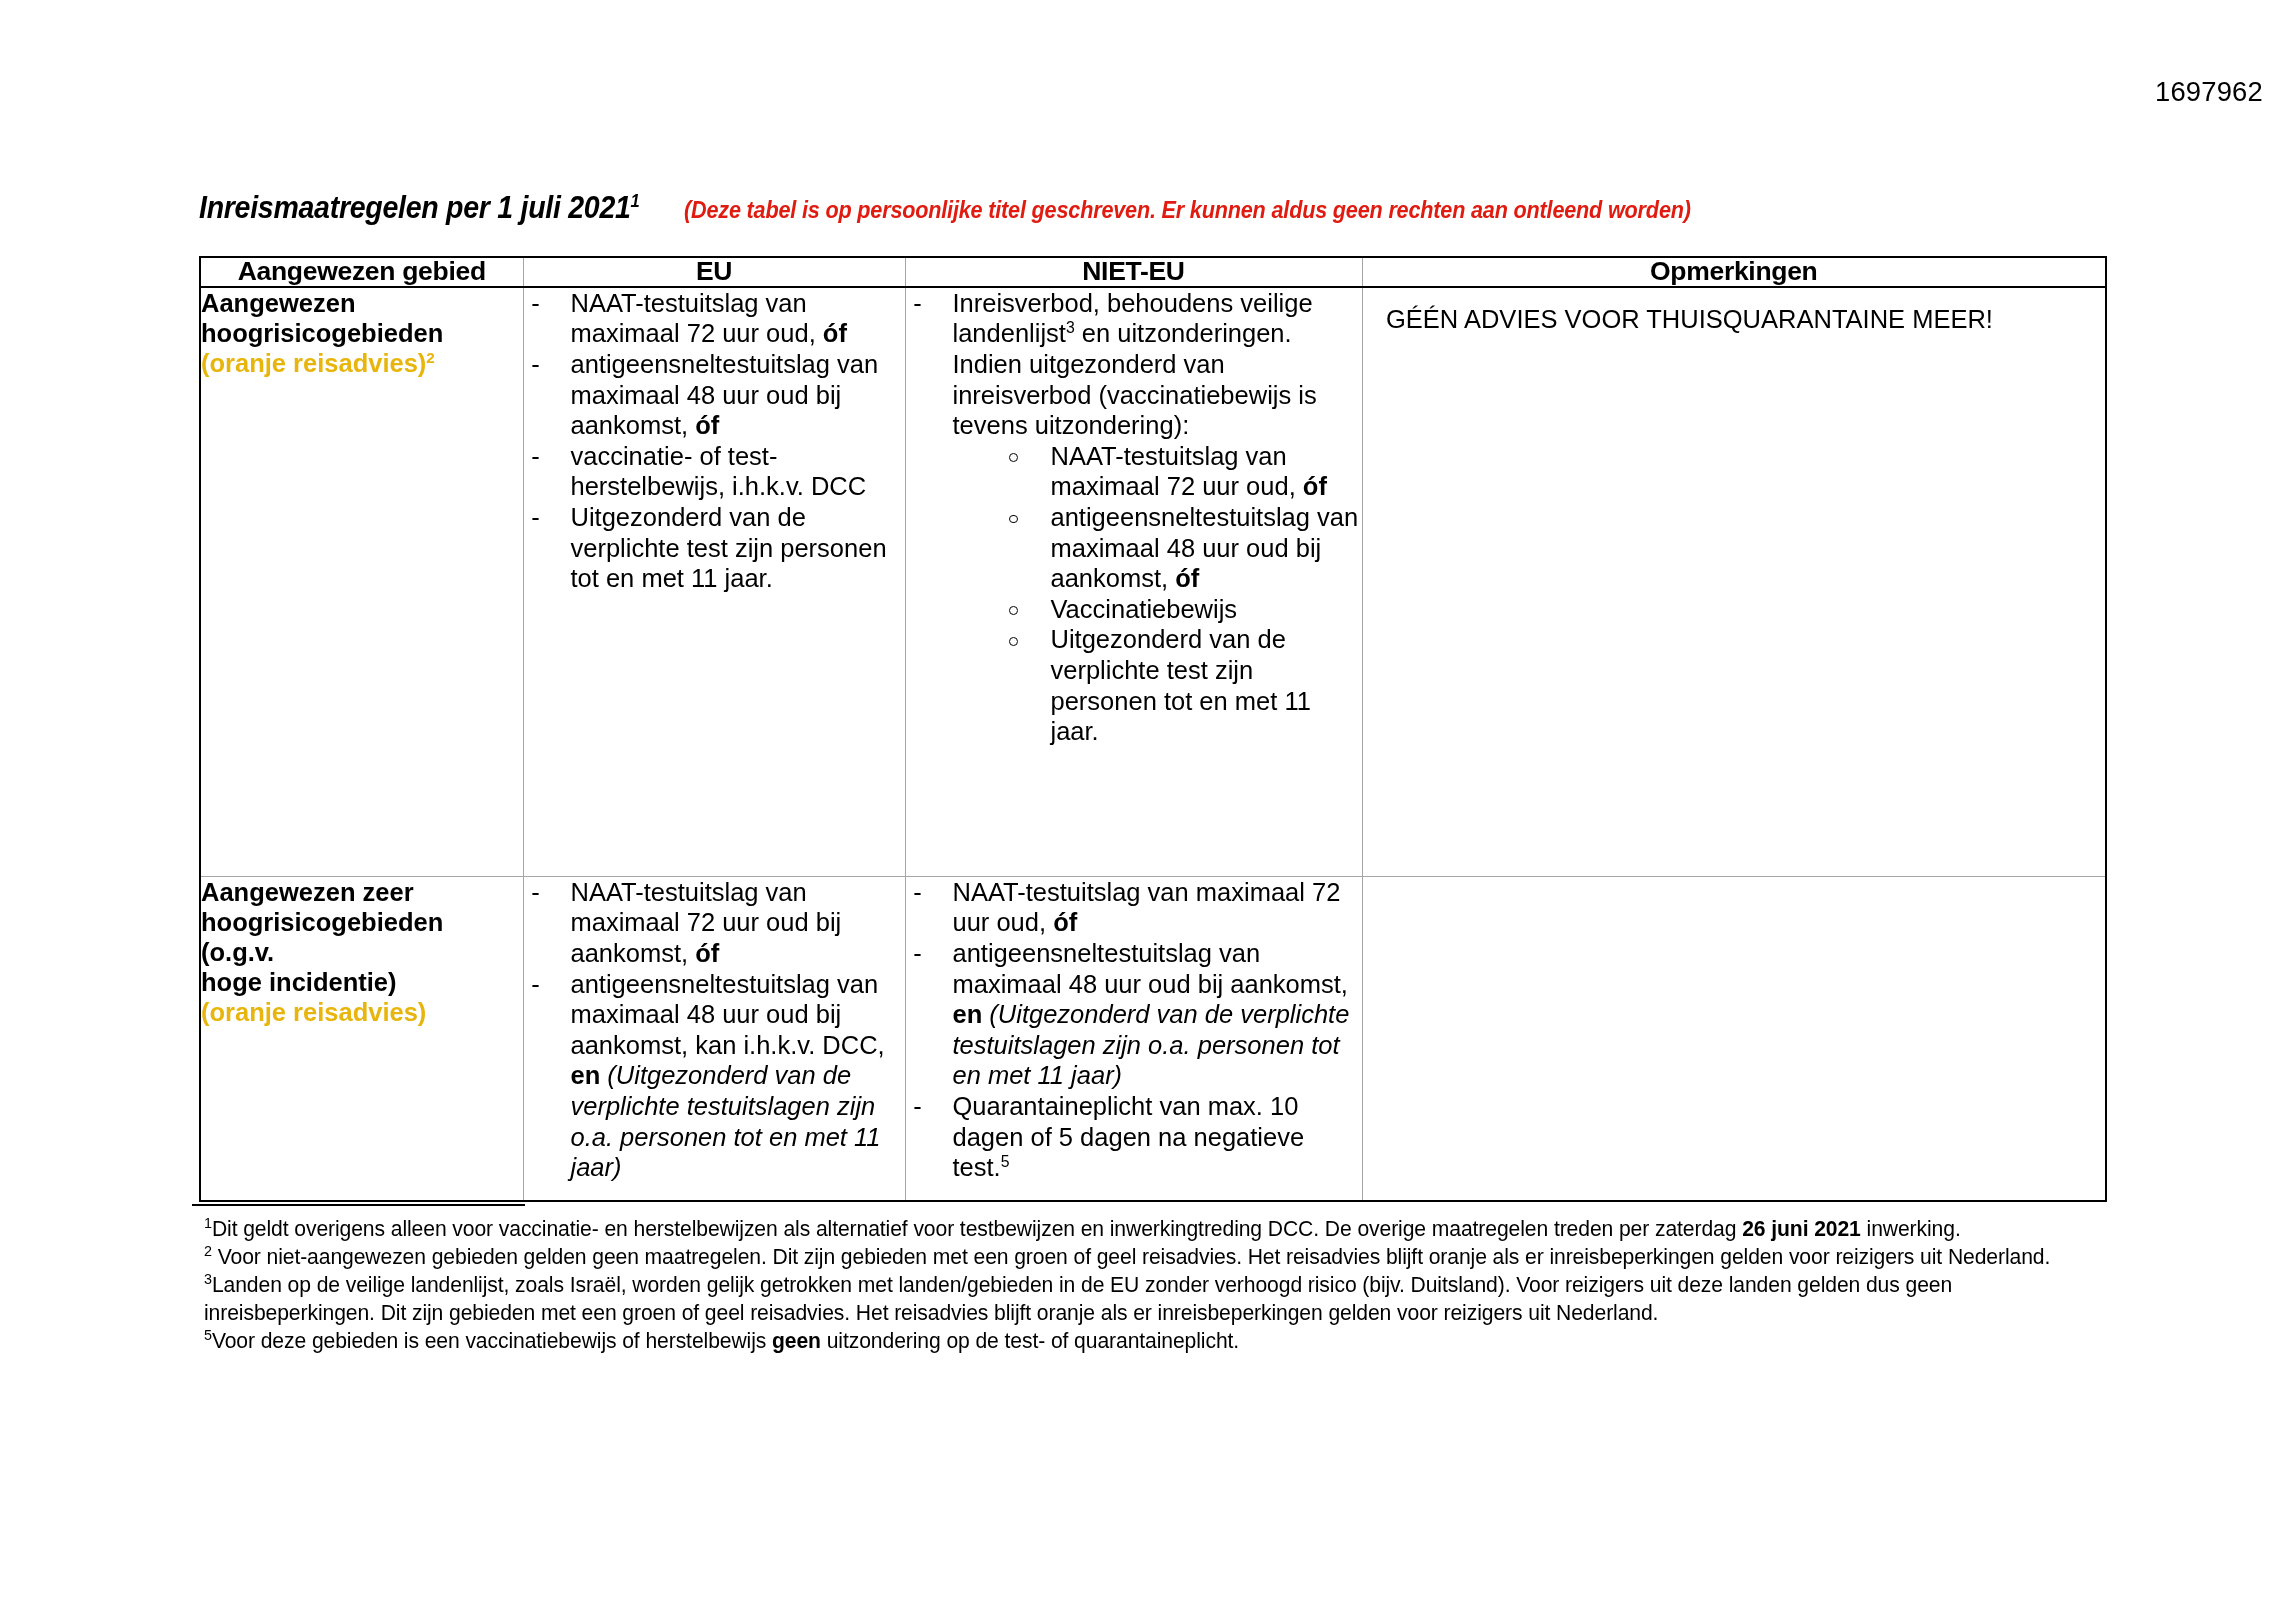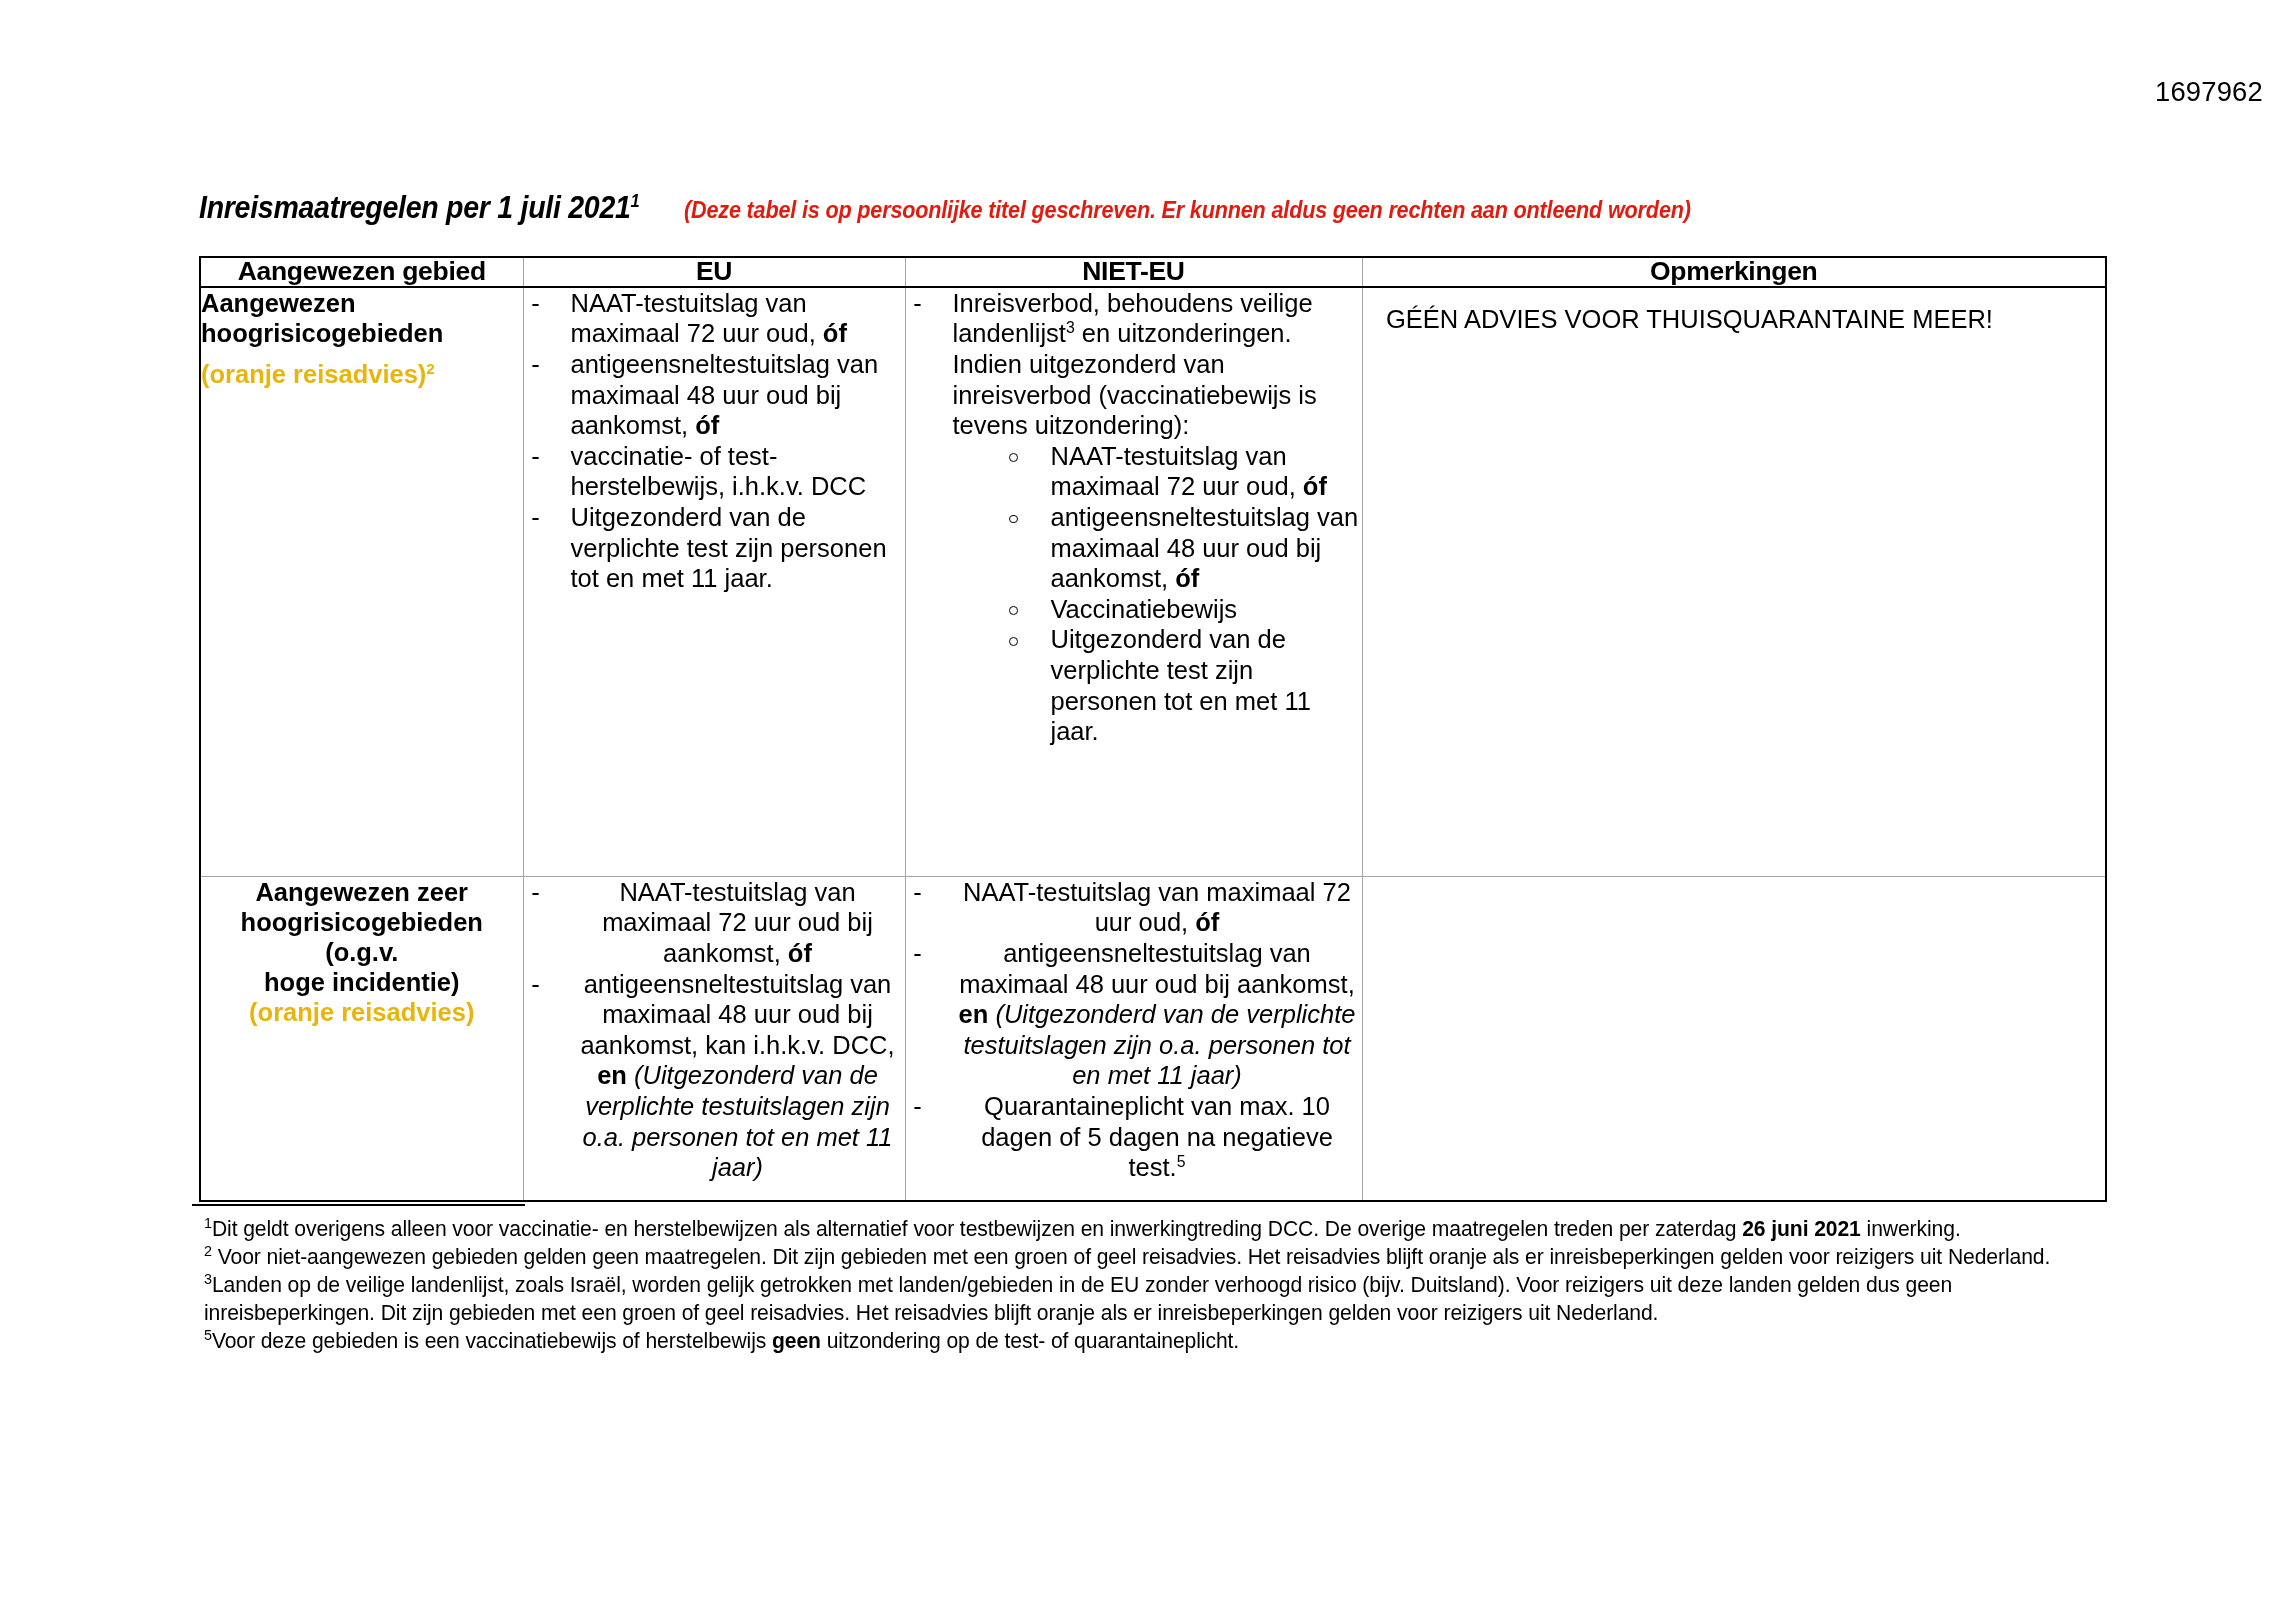--- a/index.html
+++ b/index.html
@@ -97,21 +97,21 @@
   }
   thead th.c1 { border-left: 2px solid #000 !important; }
   thead th.c4 { border-right: 2px solid #000 !important; }
 
   tbody td {
     font-size: 25.5px;
     line-height: 1.20;
     padding: 7.8px 9.8px 9.8px 9.8px;
   }
   tbody tr.row-1 td { height: 588px; }
-  tbody tr.row-2 td { height: 323px; text-align: center; }
+  tbody tr.row-2 td { height: 323px; }
   tbody tr:last-child td { border-bottom: 2px solid #000; }
   tbody td.c1 { border-left: 2px solid #000; }
   tbody td.c4 { border-right: 2px solid #000; }
 
   
   col.col1 { width: 323px; }
   col.col2 { width: 382px; }
   col.col3 { width: 457px; }
   col.col4 { width: 744px; }
 
@@ -243,21 +243,21 @@
         <th class="c3">NIET-EU</th>
         <th class="c4">Opmerkingen</th>
       </tr>
     </thead>
     <tbody>
 
       <tr class="row-1">
         <td class="c1">
           <div class="area-title">Aangewezen</div>
           <div class="area-title">hoogrisicogebieden</div>
-          <div class="area-sub" style="color: rgb(232, 181, 12); margin-top: 11px;"><span>(oranje reisadvies)</span><sup>2</sup></div>
+          <div class="area-sub" style="color: rgb(232, 181, 12);"><span>(oranje reisadvies)</span><sup>2</sup></div>
         </td>
 
         <td class="c2">
           <ul class="dash">
             <li><span>NAAT-testuitslag van maximaal 72 uur oud, </span><b>óf</b></li>
             <li><span>antigeensneltestuitslag van maximaal 48 uur oud bij aankomst, </span><b>óf</b></li>
             <li><span>vaccinatie- of test-herstelbewijs, i.h.k.v. DCC</span></li>
             <li><span>Uitgezonderd van de verplichte test zijn personen tot en met 11 jaar.</span></li>
           </ul>
         </td>

